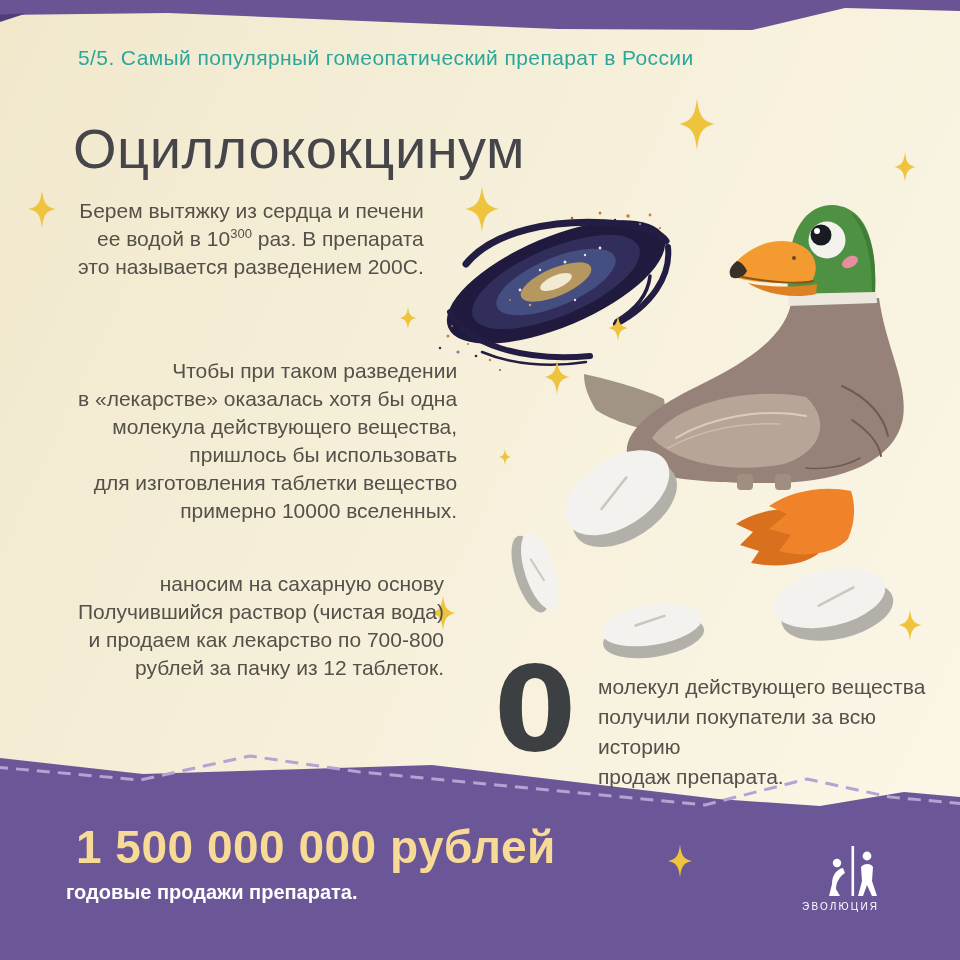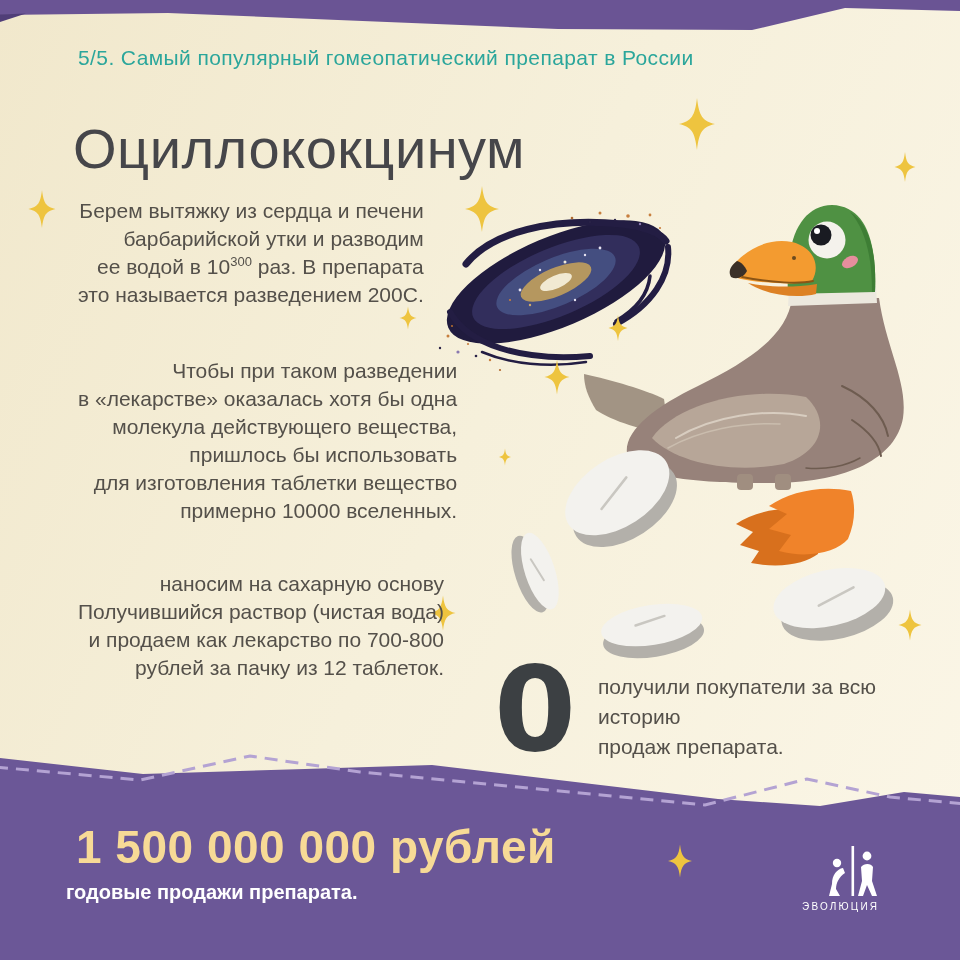--- a/index.html
+++ b/index.html
@@ -159,21 +159,20 @@
       <use href="#spark" transform="translate(910,625) scale(1.15,1.55)"></use>
       <use href="#spark" transform="translate(680,861) scale(1.2,1.65)"></use>
     </g>
   </svg>
 
   <div class="subtitle">5/5. Самый популярный гомеопатический препарат в России</div>
   <div class="title">Оциллококцинум</div>
 
   <div class="para" id="p1">
     <span class="ln">Берем вытяжку из сердца и печени</span>
-    <span class="ln">барбарийской утки и разводим</span>
     <span class="ln"><span>ее водой в 10</span><sup>300</sup><span> раз. В препарата</span></span>
     <span class="ln">это называется разведением 200С.</span>
   </div>
 
   <div class="para" id="p2">
     <span class="ln">Чтобы при таком разведении</span>
     <span class="ln">в «лекарстве» оказалась хотя бы одна</span>
     <span class="ln">молекула действующего вещества,</span>
     <span class="ln">пришлось бы использовать</span>
     <span class="ln">для изготовления таблетки вещество</span>
@@ -182,20 +181,21 @@
 
   <div class="para" id="p3">
     <span class="ln">наносим на сахарную основу</span>
     <span class="ln">Получившийся раствор (чистая вода)</span>
     <span class="ln">и продаем как лекарство по 700-800</span>
     <span class="ln">рублей за пачку из 12 таблеток.</span>
   </div>
 
   <div class="zero-num">0</div>
   <div class="zero-text">
+    <span class="ln">молекул действующего вещества</span>
     <span class="ln">получили покупатели за всю историю</span>
     <span class="ln">продаж препарата.</span>
   </div>
 
   <div class="amount">1 500 000 000 рублей</div>
   <div class="caption">годовые продажи препарата.</div>
   <div class="logo-text">ЭВОЛЮЦИЯ</div>
 
 </div>
 

